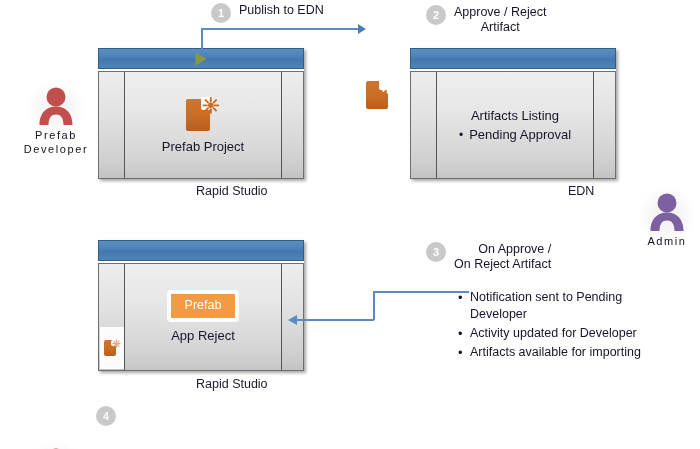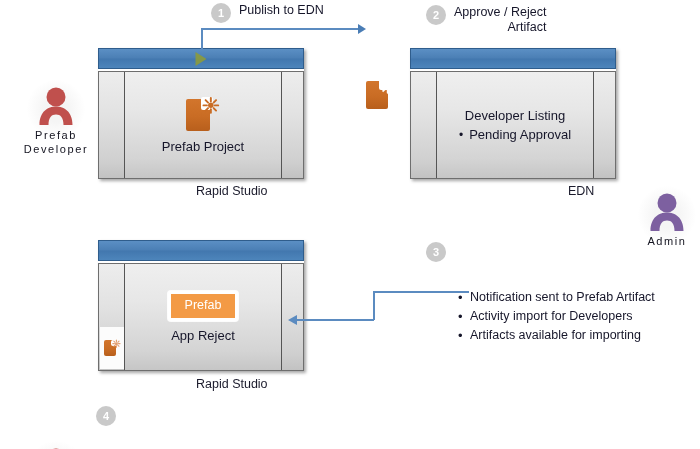--- a/index.html
+++ b/index.html
@@ -108,21 +108,21 @@
     width:20px;height:20px;border-radius:50%;
     background:#c9c9c9;
     color:#ffffff;font-size:11px;font-weight:700;
     display:flex;align-items:center;justify-content:center;
     line-height:1;
   }
   .step-text{
     margin-left:8px;font-size:12.5px;line-height:15px;
     color:#16162a;white-space:pre-line;text-align:right;
   }
-  .step-text.center{}
+  .step-text.center{text-align:center;}
 
   
   .bullets{
     position:absolute;font-size:12.5px;line-height:17px;color:#16162a;
   }
   .bullets .bl{
     display:flex;align-items:flex-start;margin-bottom:2px;
   }
   .bullets .dot{
     flex:0 0 auto;width:12px;text-align:left;
@@ -263,21 +263,21 @@
 Artifact</div>
 </div>
 
 
 <div class="win" style="left:410px;top:48px;width:206px;height:131px;">
   <div class="win-title"></div>
   <div class="win-body">
     <div class="col-left"></div>
     <div class="col-main">
       <div class="listing">
-        <div>Developer Listing</div>
+        <div>Artifacts Listing</div>
         <div class="bullet-row">
           <span class="bd">•</span>
           <span>Pending Approval</span>
         </div>
       </div>
     </div>
     <div class="col-right"></div>
   </div>
 </div>
 <div class="win-caption" style="left:568px;top:184px;">EDN</div>
@@ -338,37 +338,39 @@
       <div class="proj-label">App Reject</div>
     </div>
     <div class="col-right"></div>
   </div>
 </div>
 <div class="win-caption" style="left:196px;top:377px;">Rapid Studio</div>
 
 
 <div class="step" style="left:426px;top:242px;">
   <div class="badge">3</div>
+  <div class="step-text">On Approve /
+On Reject Artifact</div>
 </div>
 
 
 <div class="conn" style="left:373px;top:291px;width:96px;height:1.5px;"></div>
 <div class="conn" style="left:373px;top:291px;width:1.5px;height:29px;"></div>
 <div class="conn" style="left:297px;top:319px;width:77px;height:1.5px;"></div>
 <div class="arrow-left" style="left:288px;top:314.5px;"></div>
 
 
 <div class="bullets" style="left:458px;top:289px;width:224px;">
   <div class="bl">
     <span class="dot">•</span>
-    <span class="btxt">Notification sent to Prefab Artifact</span>
+    <span class="btxt">Notification sent to Pending Developer</span>
   </div>
   <div class="bl">
     <span class="dot">•</span>
-    <span class="btxt">Activity import for Developers</span>
+    <span class="btxt">Activity updated for Developer</span>
   </div>
   <div class="bl">
     <span class="dot">•</span>
     <span class="btxt">Artifacts available for importing</span>
   </div>
 </div>
 
 
 <div class="step" style="left:96px;top:406px;">
   <div class="badge">4</div>

